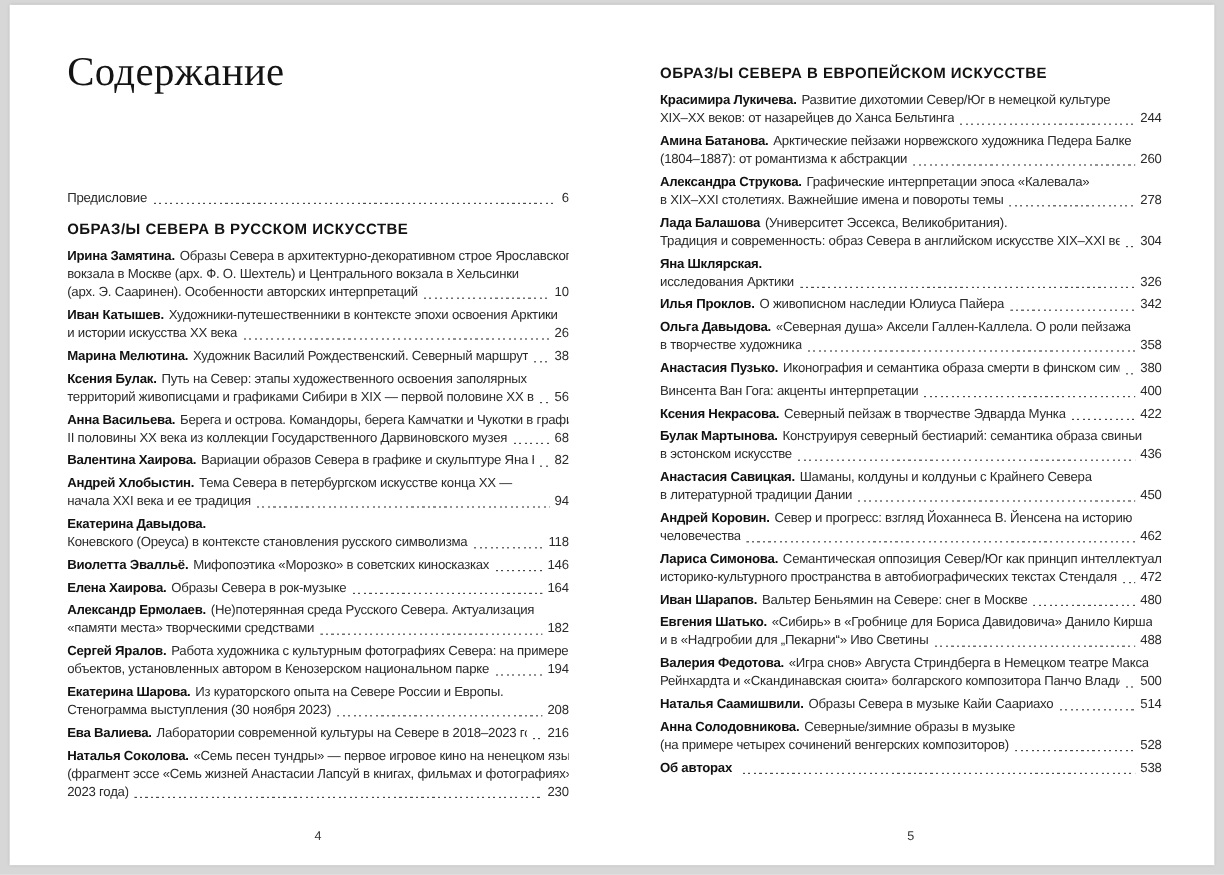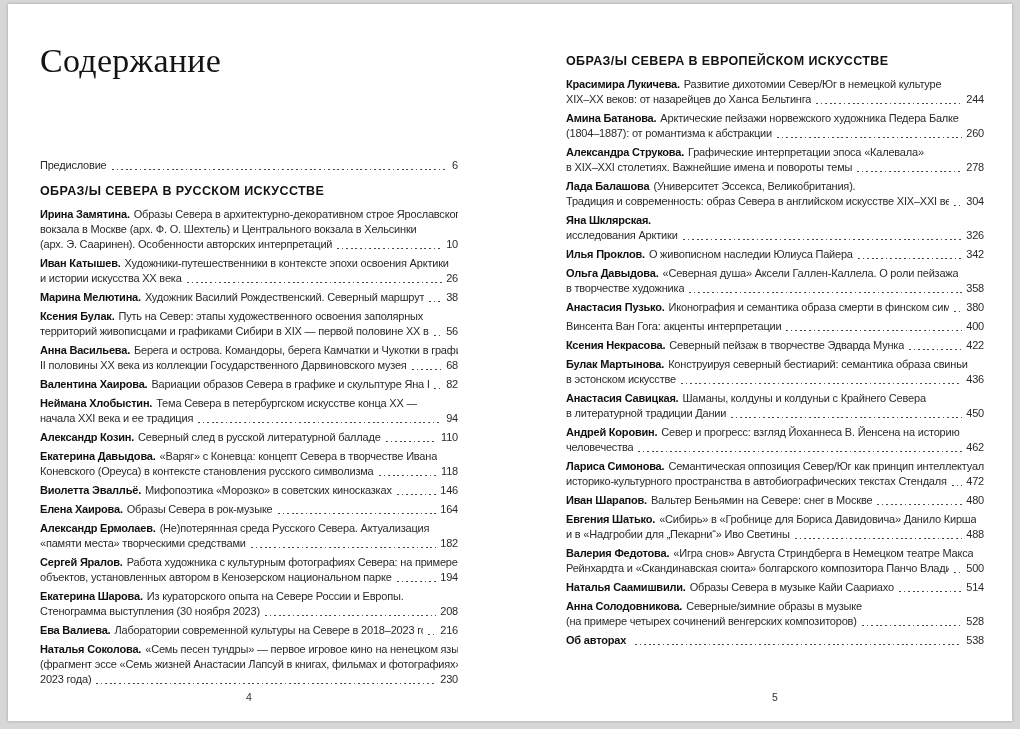--- a/index.html
+++ b/index.html
@@ -10,22 +10,22 @@
     position:relative;
     overflow:hidden;
   }
   .sheet{
     position:absolute;left:8px;top:4px;
     width:1004px;height:717px;
     background:#ffffff;
     box-shadow:0 0 3px rgba(0,0,0,0.25);
   }
   .col{position:absolute;top:0;height:100%;width:418px;}
-  .col-left{left:32px;}
-  .col-right{left:558px;padding-top:50px;box-sizing:border-box;}
+  .col-left{left:48px;}
+  .col-right{left:542px;padding-top:50px;box-sizing:border-box;}
   h1.doc-title{
     font-family:"Liberation Serif",serif;
     font-weight:400;
     font-size:34px;
     letter-spacing:0.3px;
     color:#141414;
     margin:37px 0 0 0;
     line-height:1.15;
   }
   h2.section{
@@ -148,41 +148,32 @@
         <div class="entry">
           <div class="line">
             <span class="author">Валентина Хаирова.</span>
             <span class="lt">Вариации образов Севера в графике и скульптуре Яна Неймана</span>
             <span class="leader"></span>
             <span class="num">82</span>
           </div>
         </div>
         <div class="entry">
           <div class="line">
-            <span class="author">Неймана Хлобыстин.</span>
+            <span class="author">Андрей Хлобыстин.</span>
             <span class="lt">Тема Севера в петербургском искусстве конца XX —</span>
           </div>
           <div class="line">
             <span class="lt">начала XXI века и ее традиция</span>
             <span class="leader"></span>
             <span class="num">94</span>
           </div>
         </div>
         <div class="entry">
           <div class="line">
-            <span class="author">Александр Козин.</span>
-            <span class="lt">Северный след в русской литературной балладе</span>
-            <span class="leader"></span>
-            <span class="num">110</span>
-          </div>
-        </div>
-        <div class="entry">
-          <div class="line">
             <span class="author">Екатерина Давыдова.</span>
-            <span class="lt">«Варяг» с Коневца: концепт Севера в творчестве Ивана</span>
           </div>
           <div class="line">
             <span class="lt">Коневского (Ореуса) в контексте становления русского символизма</span>
             <span class="leader"></span>
             <span class="num">118</span>
           </div>
         </div>
         <div class="entry">
           <div class="line">
             <span class="author">Виолетта Эвалльё.</span>

